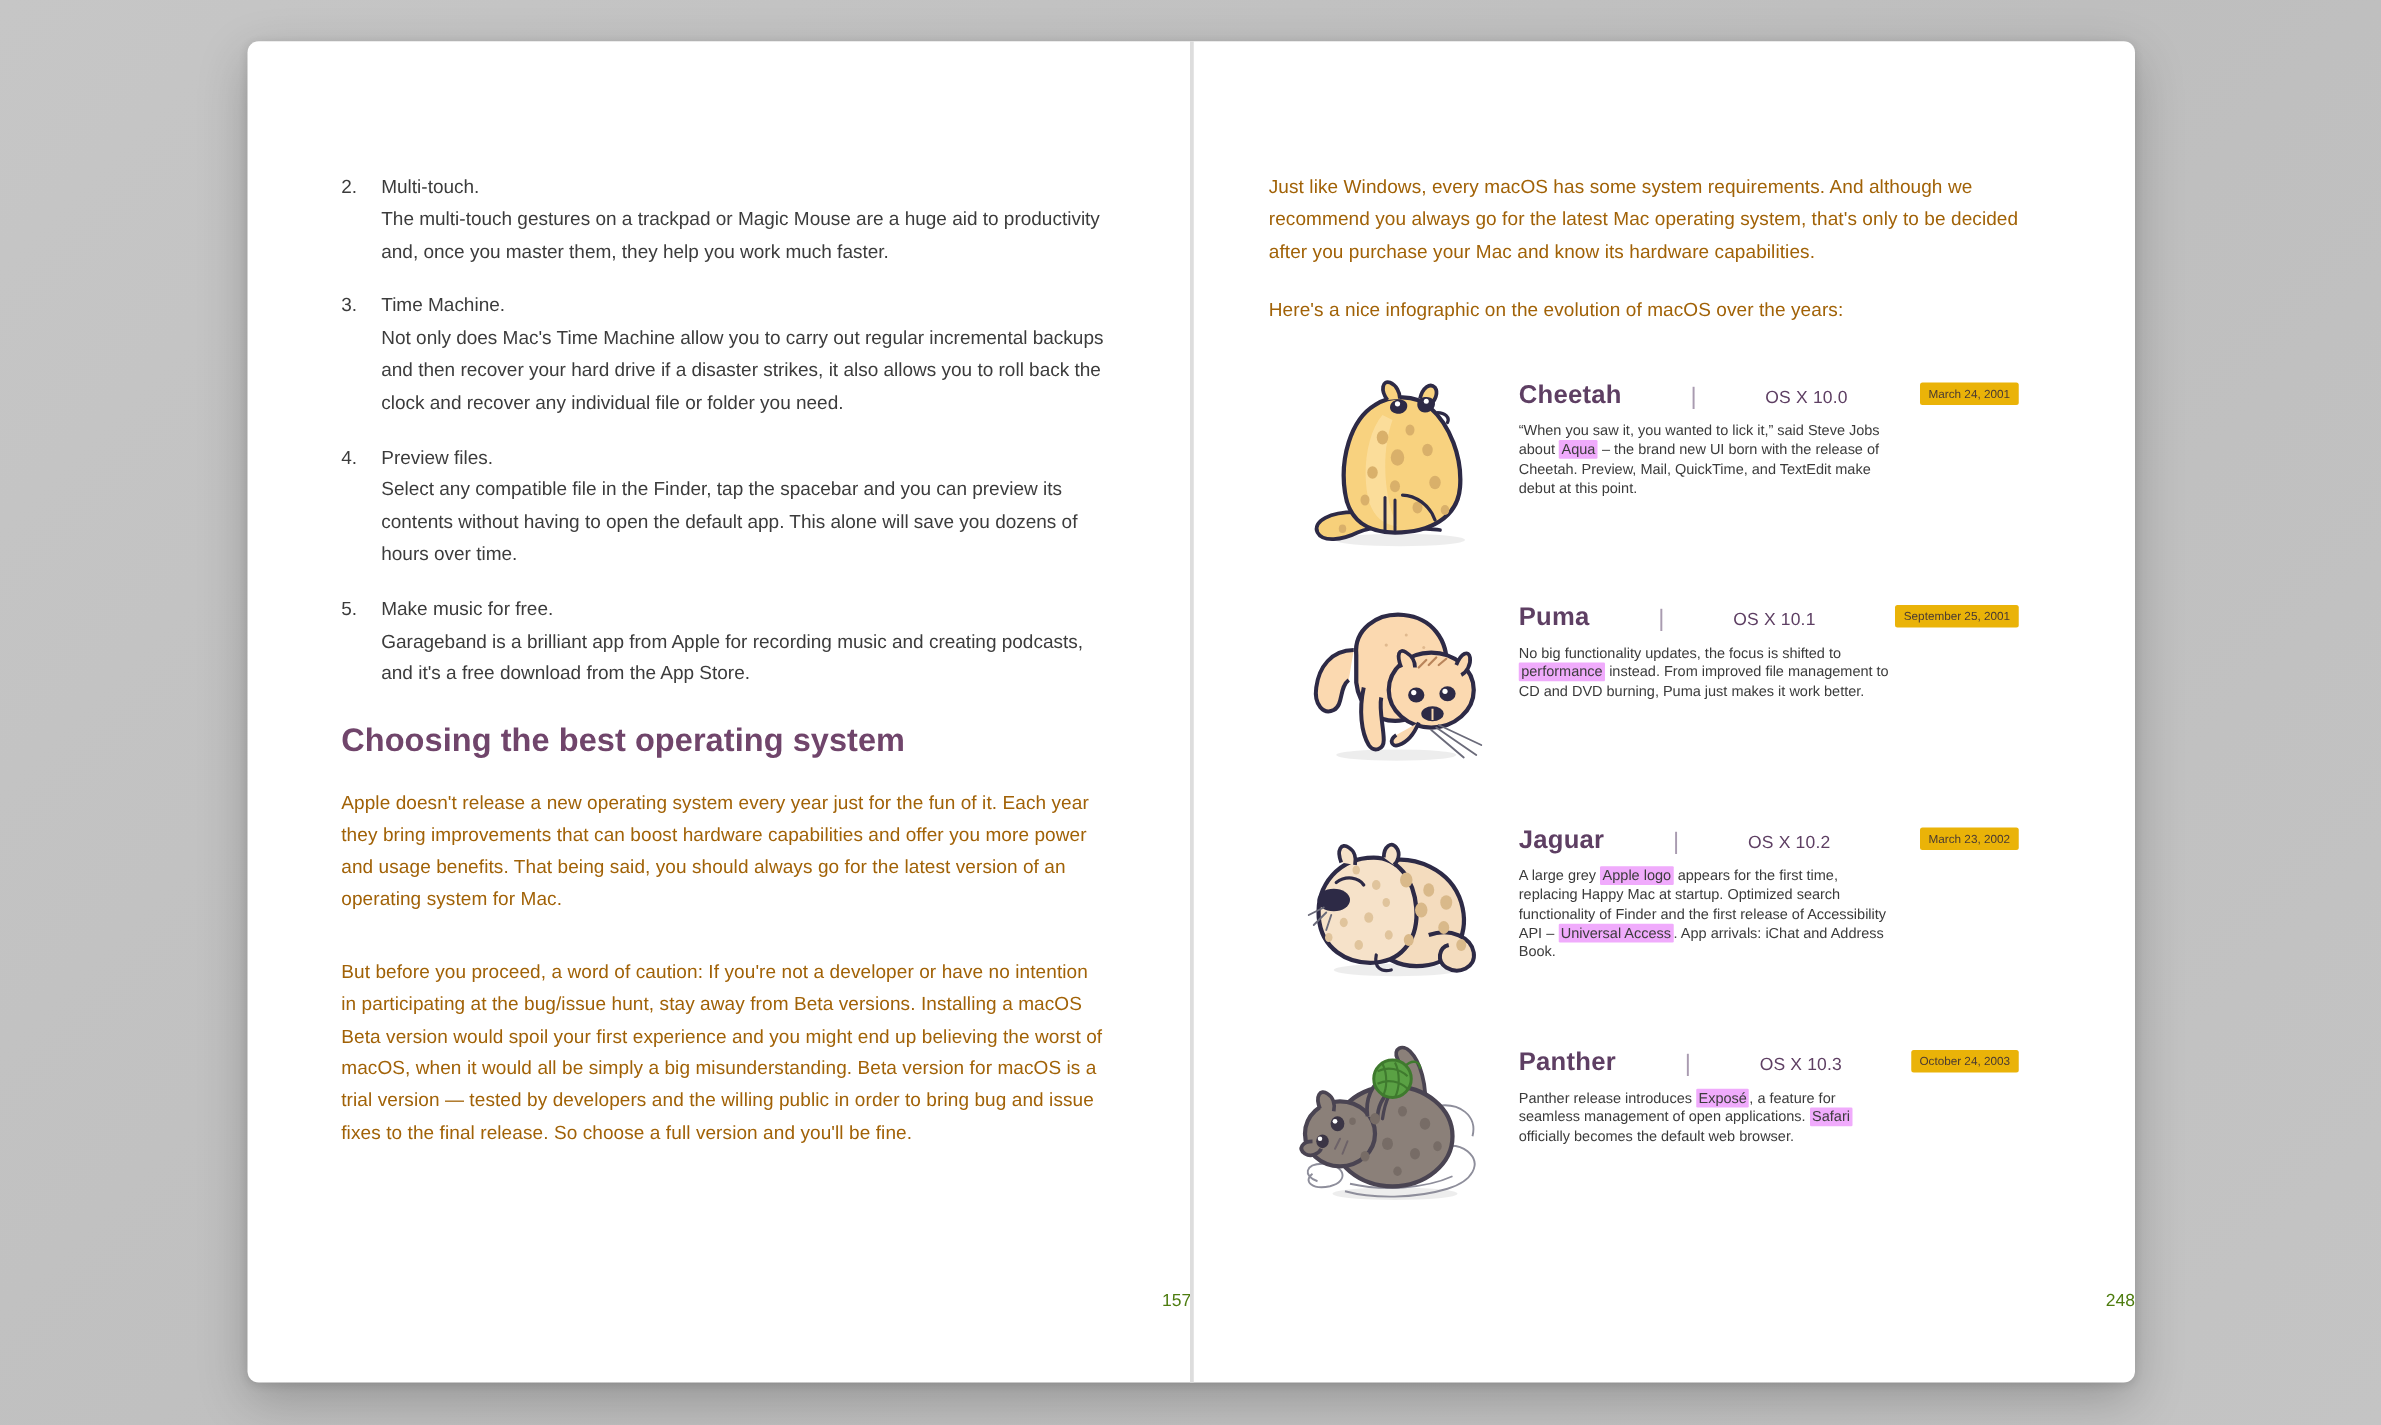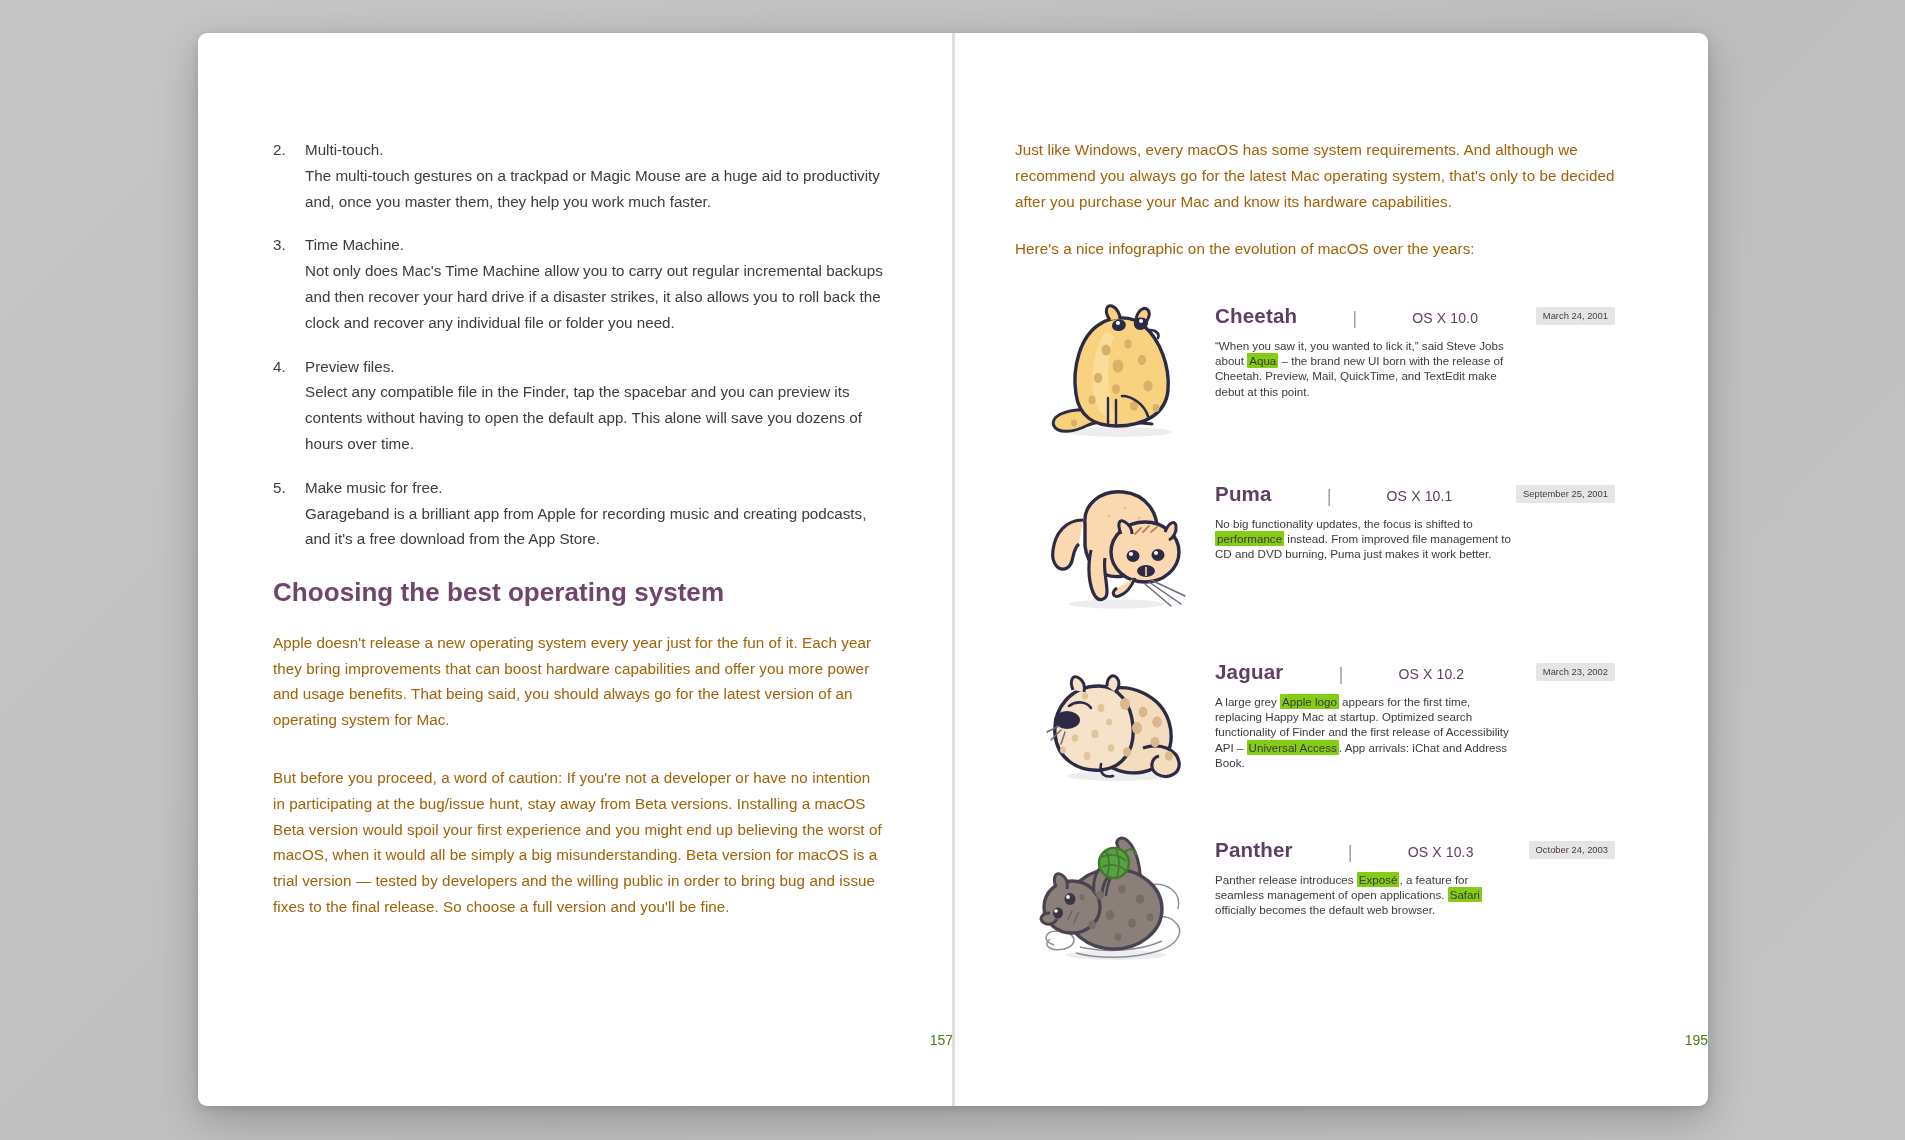--- a/index.html
+++ b/index.html
@@ -119,36 +119,36 @@
     position: relative;
     top: 1px;
   }
   .os-ver {
     font-size: 14px;
     color: #5e3f63;
     letter-spacing: .01em;
   }
   .os-date {
     margin-left: auto;
-    background: #e5e5e5;
+    background: #eab308;
     color: #4a3a32;
     font-size: 9.4px;
     padding: 3.5px 7px 3.5px 7px;
     border-radius: 2px;
     white-space: nowrap;
     position: relative;
     top: -4px;
   }
   .os-desc {
     font-size: 11.6px;
     line-height: 15.3px;
     color: #3b3b3b;
     max-width: 300px;
   }
-  .hl { background: #84cc16; padding: 1px 2px; border-radius: 1px; }
+  .hl { background: #f0abfc; padding: 1px 2px; border-radius: 1px; }
 
   
   .page-number {
     position: absolute;
     bottom: 58px;
     width: 100%;
     text-align: right;
     font-size: 14px;
     color: #4d7c0f;
     padding-left: 40px;
@@ -414,17 +414,17 @@
                 <span class="os-sep">|</span>
                 <span class="os-ver">OS X 10.3</span>
                 <span class="os-date">October 24, 2003</span>
               </div>
               <div class="os-desc">Panther release introduces <span class="hl">Exposé</span>, a feature for seamless management of open applications. <span class="hl">Safari</span> officially becomes the default web browser.</div>
             </div>
           </div>
 
         </div>
       </div>
-      <div class="page-number">195</div>
+      <div class="page-number">248</div>
     </div>
 
   </div>
 </div>
 
 </body></html>

